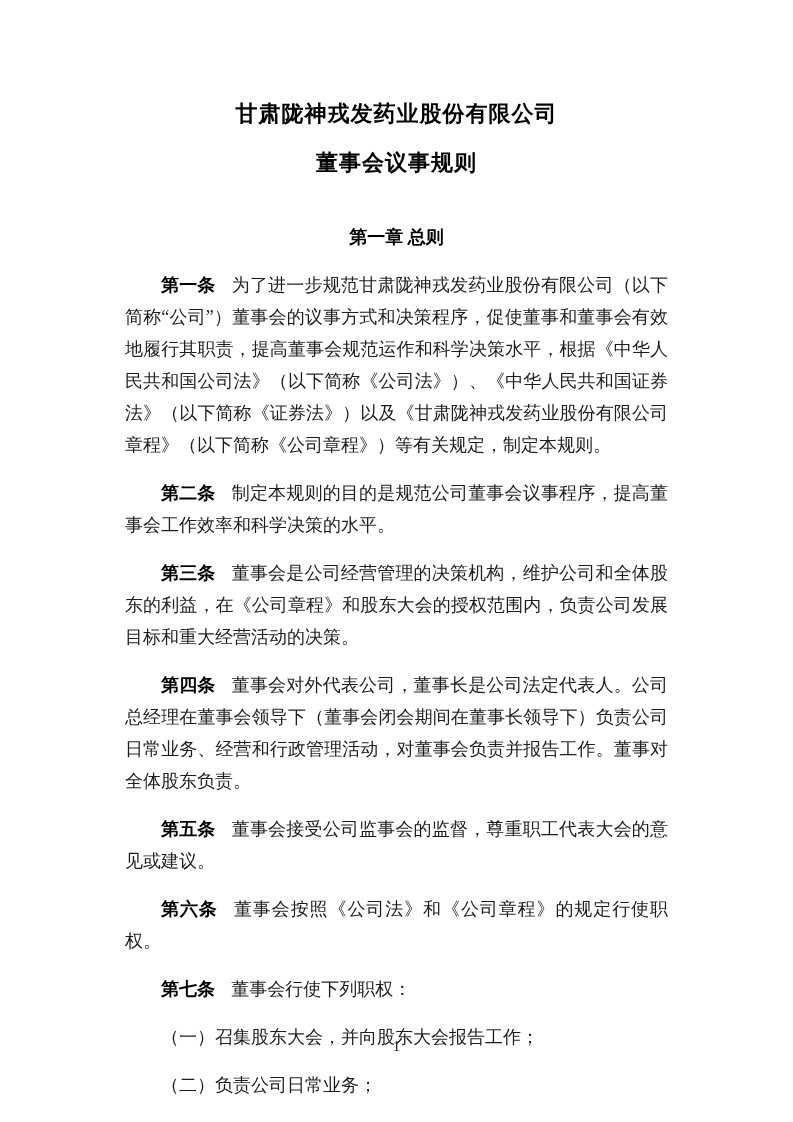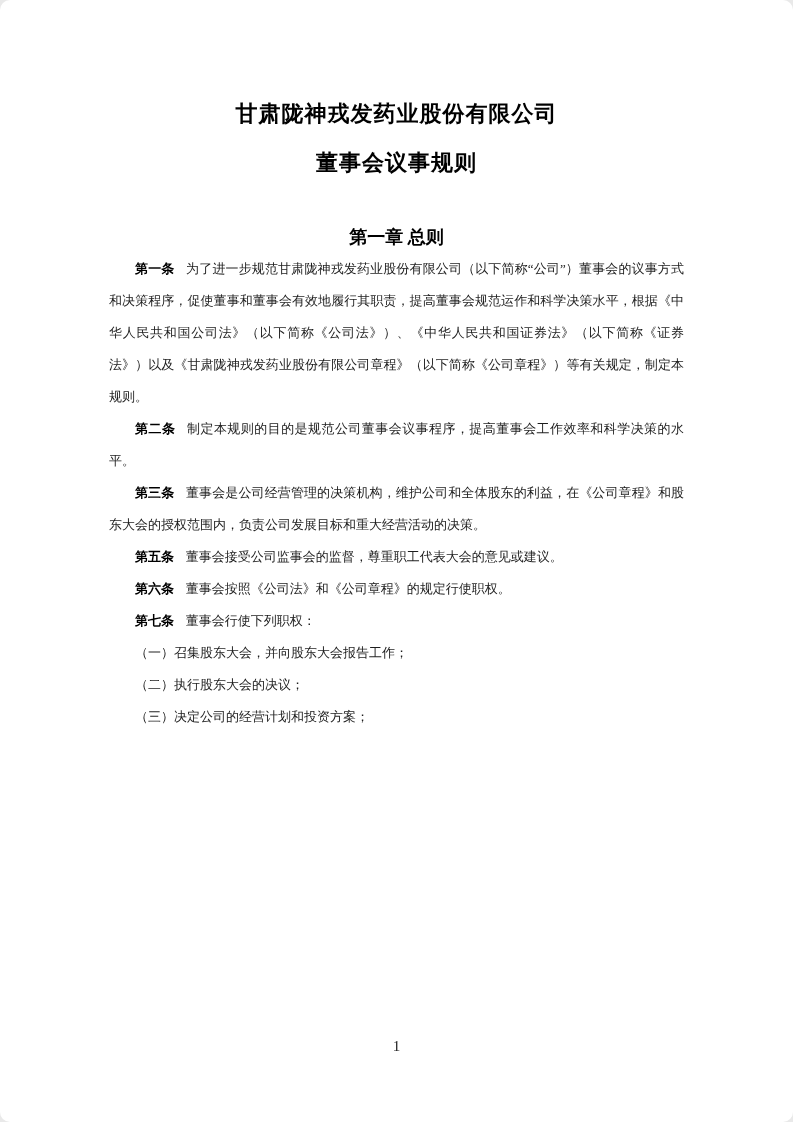--- a/index.html
+++ b/index.html
@@ -9,21 +9,20 @@
   }
   .page {
     position: relative;
     width: 793px;
     height: 1122px;
     margin: 0 auto;
     background: #ffffff;
     font-family: "Liberation Serif", "DejaVu Serif", serif;
     color: #1d1d1d;
     overflow: hidden;
-    border-radius: 10px;
   }
   .doc-title {
     position: absolute;
     top: 99px;
     left: 0;
     width: 100%;
     margin: 0;
     text-align: center;
     font-size: 22px;
     line-height: 30px;
@@ -54,22 +53,22 @@
     margin: 0;
     font-size: 18px;
     line-height: 32px;
     font-weight: bold;
     text-align: center;
     color: #000000;
   }
   .chapter.first {
   }
   .para {
-    margin: 0;
-    font-size: 13px;
+    margin: 16px;
+    font-size: 18px;
     line-height: 32px;
     text-align: justify;
     text-indent: 2em;
     word-break: break-all;
   }
   .article-label {
     font-weight: bold;
     color: #000000;
     margin-right: 0.9em;
   }
@@ -94,32 +93,33 @@
   <div class="content">
 
     <h3 class="chapter first">第一章 总则</h3>
 
     <p class="para"><b class="article-label hide-if-empty">第一条</b><span>为了进一步规范甘肃陇神戎发药业股份有限公司（以下简称“公司”）董事会的议事方式和决策程序，促使董事和董事会有效地履行其职责，提高董事会规范运作和科学决策水平，根据《中华人民共和国公司法》（以下简称《公司法》）、《中华人民共和国证券法》（以下简称《证券法》）以及《甘肃陇神戎发药业股份有限公司章程》（以下简称《公司章程》）等有关规定，制定本规则。</span></p>
 
     <p class="para"><b class="article-label hide-if-empty">第二条</b><span>制定本规则的目的是规范公司董事会议事程序，提高董事会工作效率和科学决策的水平。</span></p>
 
     <p class="para"><b class="article-label hide-if-empty">第三条</b><span>董事会是公司经营管理的决策机构，维护公司和全体股东的利益，在《公司章程》和股东大会的授权范围内，负责公司发展目标和重大经营活动的决策。</span></p>
 
+    <p class="para"><b class="article-label hide-if-empty">第四条</b><span>董事会对外代表公司，董事长是公司法定代表人。公司总经理在董事会领导下（董事会闭会期间在董事长领导下）负责公司日常业务、经营和行政管理活动，对董事会负责并报告工作。董事对全体股东负责。</span></p>
 
     <p class="para"><b class="article-label hide-if-empty">第五条</b><span>董事会接受公司监事会的监督，尊重职工代表大会的意见或建议。</span></p>
 
 
     <p class="para"><b class="article-label hide-if-empty">第六条</b><span>董事会按照《公司法》和《公司章程》的规定行使职权。</span></p>
 
 
     <p class="para"><b class="article-label hide-if-empty">第七条</b><span>董事会行使下列职权：</span></p>
 
     <p class="para"><span>（一）召集股东大会，并向股东大会报告工作；</span></p>
 
-    <p class="para"><span>（二）执行股东大会的决议；</span></p>
+    <p class="para"><span>（二）负责公司日常业务；</span></p>
 
     <p class="para"><span>（三）决定公司的经营计划和投资方案；</span></p>
 
   </div>
 
   <div class="page-number">1</div>
 
 </div>
 
 </body></html>

